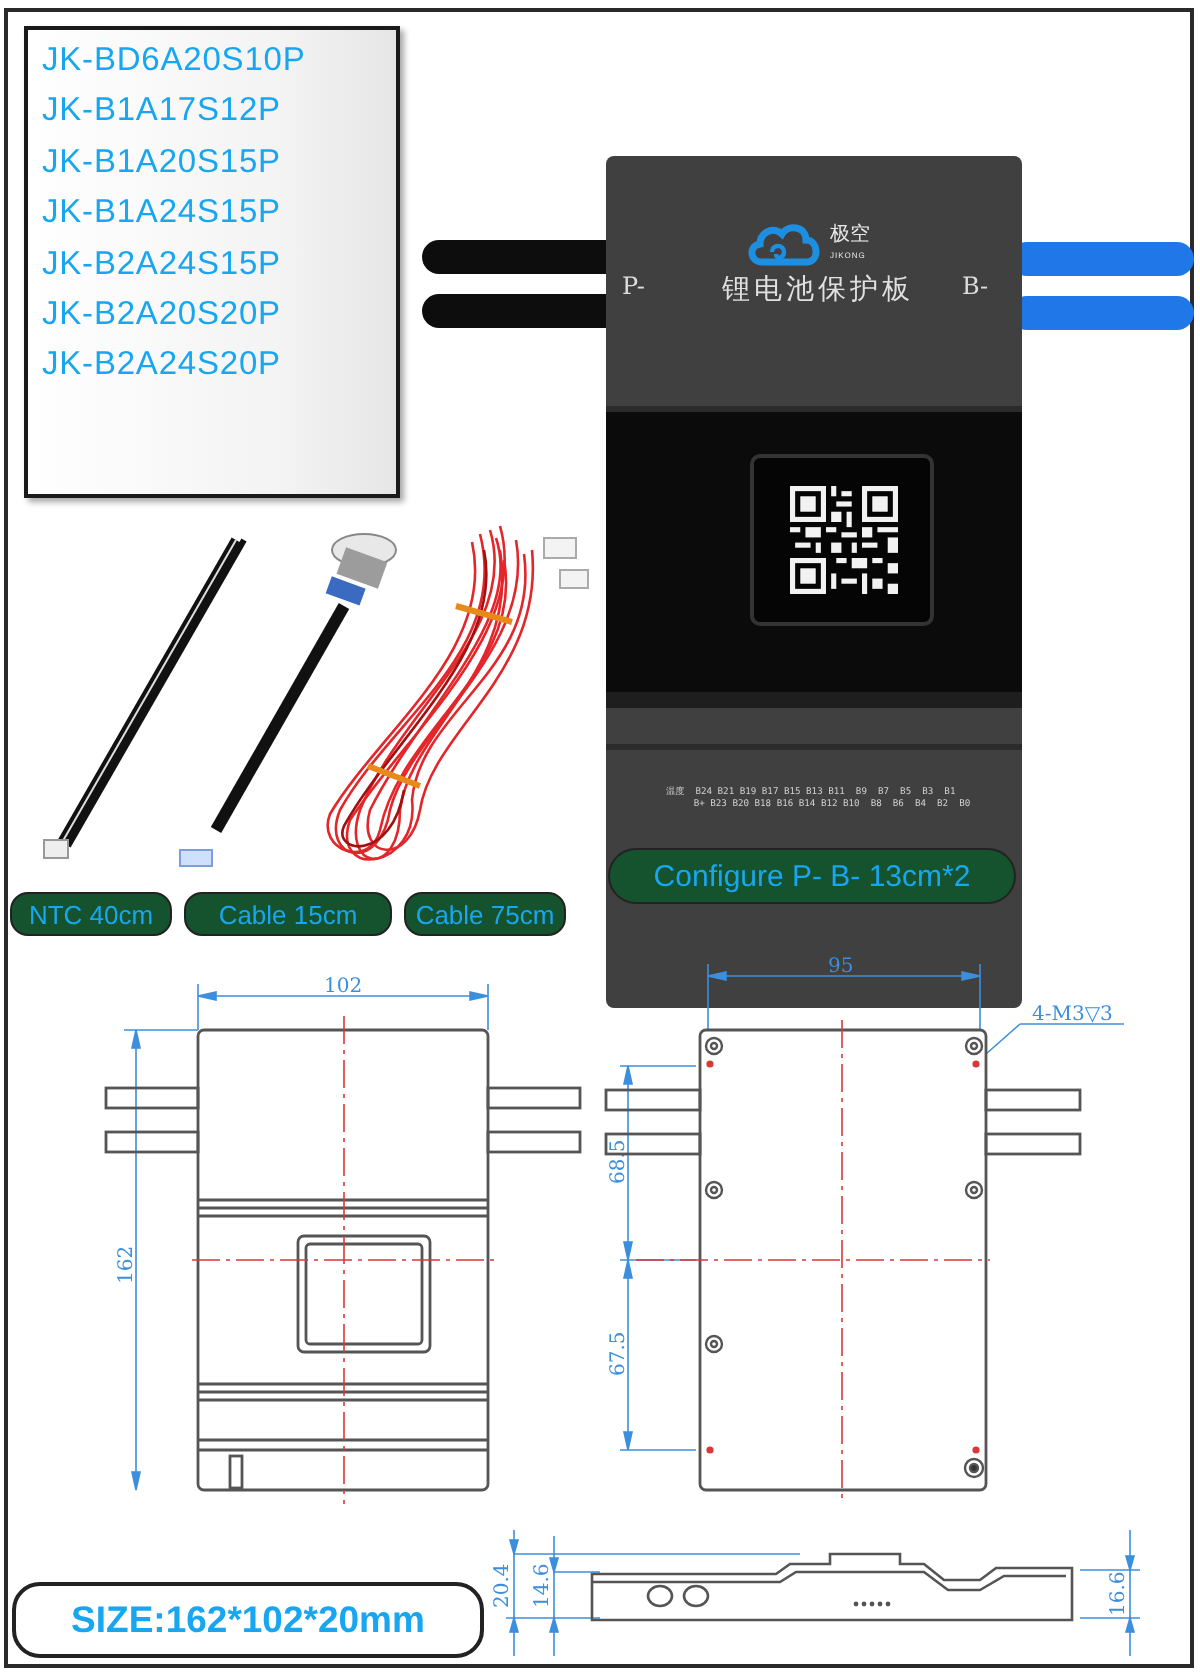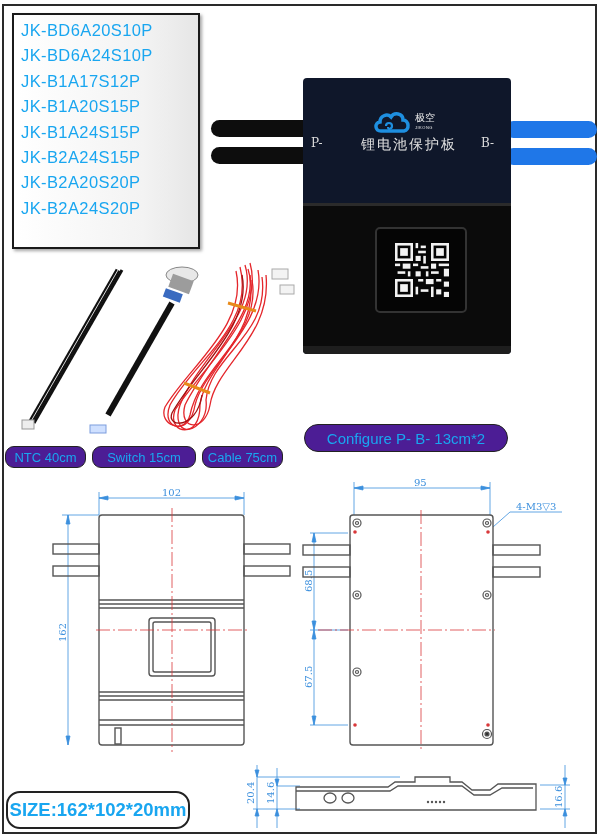--- a/index.html
+++ b/index.html
@@ -10,49 +10,48 @@
 
   
   .model-box { position: absolute; left: 12px; top: 13px; width: 188px; height: 236px; border: 2px solid #1a1a1a;
     background: linear-gradient(90deg,#ffffff 0%,#f3f3f3 70%,#e6e6e6 100%); box-shadow: 2px 2px 3px rgba(0,0,0,0.35); padding: 3px 0 0 7px; }
   .model-item { font-weight: normal; font-size: 16.5px; color: #19a6f0; letter-spacing: 0.4px; line-height: 25.4px; white-space: nowrap; }
 
   
   .lead { position: absolute; height: 17px; border-radius: 9px; }
   .lead.black { background: #0d0d0d; }
   .lead.blue { background: #1f77e8; }
-  .board { position: absolute; left: 303px; top: 78px; width: 208px; height: 276px; background: #0f172a; border-radius: 4px; overflow: hidden; }
+  .board { position: absolute; left: 303px; top: 78px; width: 208px; height: 426px; background: #404040; border-radius: 4px; overflow: hidden; }
   .board .band { position: absolute; left: 0; width: 100%; height: 3px; background: #2b2b2b; }
   .board .panel { position: absolute; left: 0; width: 100%; background: #111; }
   .logo { position: absolute; left: 70px; top: 33px; display: flex; align-items: center; }
   .cloud { width: 38px; height: 24px; position: relative; }
   .brand { color: #e8e8e8; font-size: 10px; margin-left: 4px; line-height: 10px; }
   .brand small { display: block; font-size: 4px; letter-spacing: 0.5px; }
   .board-title { position: absolute; left: 58px; top: 58px; color: #e0e0e0; font-size: 14px; letter-spacing: 2px; font-family: Liberation Sans, sans-serif; }
   .term { position: absolute; color: #dcdcdc; font-family: "DejaVu Serif", serif; font-size: 12px; }
   .qr-frame { position: absolute; left: 72px; top: 149px; width: 92px; height: 86px; border: 2px solid #333; border-radius: 5px; background: #050505; }
   .qr { position: absolute; left: 18px; top: 14px; width: 54px; height: 54px; }
   .pin-labels { position: absolute; left: 30px; top: 316px; color: #cfcfcf; font-size: 4.6px; font-family: "DejaVu Sans Mono", monospace; line-height: 6px; white-space: pre; }
 
   
-  .pill { position: absolute; border: 1.5px solid #222; border-radius: 9px; color: #19a6f0; font-size: 13px; display: flex; align-items: center; justify-content: center; background: #4c1d95; }
+  .pill { position: absolute; border: 1.5px solid #222; border-radius: 9px; color: #19a6f0; font-size: 13px; display: flex; align-items: center; justify-content: center; background: #14532d; }
   .pill.big { font-size: 15px; border-radius: 14px; }
-  .size-pill { position: absolute; left: 6px; top: 791px; width: 184px; height: 38px; border: 2px solid #222; border-radius: 14px; color: #19a6f0; font-weight: bold; font-size: 18.5px; display: flex; align-items: center; justify-content: center; background: #fff; }
+  .size-pill { position: absolute; left: 6px; top: 791px; width: 236px; height: 38px; border: 2px solid #222; border-radius: 14px; color: #19a6f0; font-weight: bold; font-size: 18.5px; display: flex; align-items: center; justify-content: center; background: #fff; }
 
   svg { position: absolute; overflow: visible; }
   .dim { font-family: "DejaVu Serif", serif; font-size: 10px; fill: #3b8fdd; }
 </style>
 </head>
 <body>
 
 <div class="frame"></div>
 
 <div class="model-box">
   <div class="model-item">JK-BD6A20S10P</div>
-  <div class="model-item">JK-BD6A24S10P</div>
   <div class="model-item">JK-B1A17S12P</div>
   <div class="model-item">JK-B1A20S15P</div>
   <div class="model-item">JK-B1A24S15P</div>
   <div class="model-item">JK-B2A24S15P</div>
   <div class="model-item">JK-B2A20S20P</div>
   <div class="model-item">JK-B2A24S20P</div>
 </div>
 
 <div class="lead black" style="left:211px; top:120px; width:100px;"></div>
 <div class="lead black" style="left:211px; top:147px; width:100px;"></div>
@@ -157,21 +156,21 @@
     <path d="M248 14 C262 55 210 100 185 150 C178 175 205 178 210 150 C216 110 272 82 266 20"></path>
     <path d="M242 20 C252 70 198 112 172 158 C166 172 196 176 202 140" stroke="#a01010"></path>
     <line x1="228" y1="48" x2="256" y2="56" stroke="#e88a1a" stroke-width="3"></line>
     <line x1="184" y1="128" x2="210" y2="138" stroke="#e88a1a" stroke-width="3"></line>
     <rect x="272" y="14" width="16" height="10" fill="#f3f3f3" stroke="#aaa" stroke-width="1"></rect>
     <rect x="280" y="30" width="14" height="9" fill="#f3f3f3" stroke="#aaa" stroke-width="1"></rect>
   </g>
 </svg>
 
 <div class="pill" style="left:5px; top:446px; width:81px; height:22px;">NTC 40cm</div>
-<div class="pill" style="left:92px; top:446px; width:104px; height:22px;">Switch 15cm</div>
+<div class="pill" style="left:92px; top:446px; width:104px; height:22px;">Cable 15cm</div>
 <div class="pill" style="left:202px; top:446px; width:81px; height:22px;">Cable 75cm</div>
 <div class="pill big" style="left:304px; top:424px; width:204px; height:28px;">Configure P- B- 13cm*2</div>
 
 <svg width="300" height="300" style="left:0; top:470px;">
   <g stroke="#3b8fdd" stroke-width="0.8" fill="#3b8fdd">
     <line x1="99" y1="28" x2="244" y2="28"></line>
     <line x1="99" y1="22" x2="99" y2="45"></line>
       <line x1="244" y1="22" x2="244" y2="45"></line>
     <polygon points="99,28 108,26 108,30"></polygon>
       <polygon points="244,28 235,26 235,30"></polygon>

